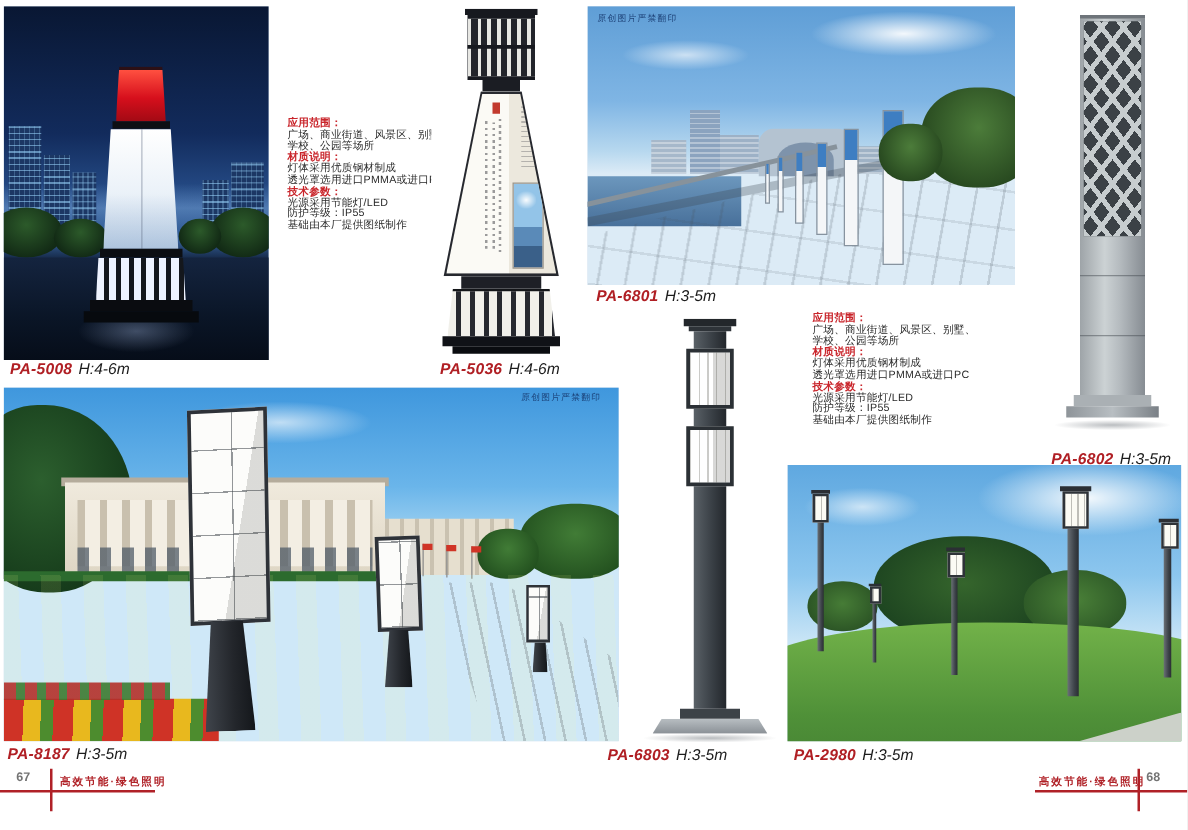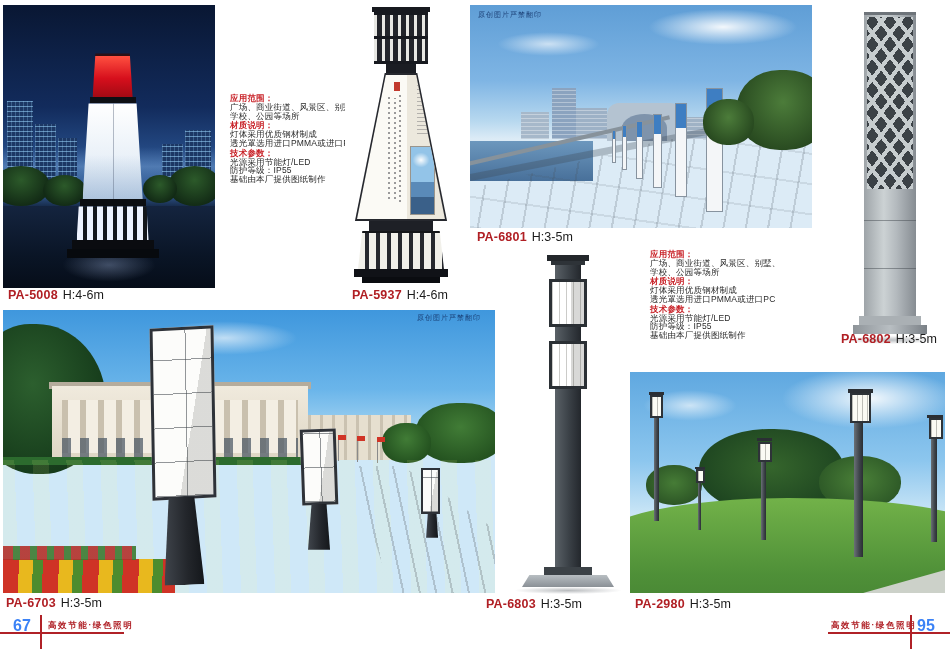--- a/index.html
+++ b/index.html
@@ -4,27 +4,27 @@
 <style>
   html,body{margin:0;padding:0;background:#e8e8e8;}
   .page{position:relative;width:950px;height:664px;background:#ffffff;overflow:hidden;
         font-family:"Liberation Sans","DejaVu Sans",sans-serif;margin:0 auto;}
   .abs{position:absolute;}
   .cx{left:50%;transform:translateX(-50%);}
   .photo{position:absolute;overflow:hidden;background:#cde;}
   .render{position:absolute;overflow:hidden;background:#fff;}
 
   
-  .plabel{position:absolute;font-size:12.5px;white-space:nowrap;line-height:14px;}
+  .plabel{position:absolute;font-size:12.5px;white-space:nowrap;line-height:14px;font-style:italic;}
   .pcode{color:#b01f24;font-weight:bold;letter-spacing:.2px;}
   .pheight{color:#1c1c1c;margin-left:5px;}
   .specs{position:absolute;width:132px;font-size:8.5px;line-height:8.8px;color:#2a2a2a;letter-spacing:.2px;}
   .spec-h{color:#c9252b;font-weight:bold;margin-top:1px;}
   .wmark{position:absolute;font-size:7px;color:#16386e;letter-spacing:1px;opacity:.9;z-index:9;}
-  .foot-num{position:absolute;font-size:16px;font-weight:bold;color:#3b82f6;}
+  .foot-num{position:absolute;font-size:10px;font-weight:bold;color:#737373;}
   .foot-slogan{position:absolute;font-size:8.5px;font-weight:bold;color:#b02127;letter-spacing:1.6px;}
   .foot-hline,.foot-vline{position:absolute;background:#b02127;}
 
   
   .s1-sky{position:absolute;inset:0;background:linear-gradient(180deg,#091733 0%,#122b5c 36%,#29528f 56%,#356099 66%,#12233f 72%,#0b1730 100%);}
   .s1-glow{position:absolute;left:0;top:50%;width:100%;height:14%;background:linear-gradient(180deg,rgba(130,180,235,0),rgba(150,195,240,.35),rgba(130,180,235,0));}
   .night-bldg{position:absolute;background-color:#1c3764;background-image:repeating-linear-gradient(0deg,rgba(155,215,255,.55) 0 1px,transparent 1px 5px),repeating-linear-gradient(90deg,rgba(155,215,255,.25) 0 1px,transparent 1px 4px);}
   .night-tree{position:absolute;background:radial-gradient(ellipse at 50% 35%,#2c5a2a,#122a15 72%);border-radius:50%;}
   .s1-ground{position:absolute;left:0;bottom:0;width:100%;height:29%;background:linear-gradient(180deg,#14243f,#0a1526 60%,#060d19);}
   .s1-refl{position:absolute;left:28%;bottom:2%;width:44%;height:12%;background:radial-gradient(ellipse,rgba(190,212,255,.30),transparent 70%);}
@@ -182,21 +182,21 @@
     <div class="t2-pedband cx abs"></div>
     <div class="t2-skirt cx abs"></div>
     <div class="t2-base1 cx abs"></div>
     <div class="t2-base2 cx abs"></div>
   </div>
 
   <div class="plabel" style="left:8px;top:288px;">
     <span class="pcode">PA-5008</span><span class="pheight">H:4-6m</span>
   </div>
   <div class="plabel" style="left:352px;top:288px;">
-    <span class="pcode">PA-5937</span><span class="pheight">H:4-6m</span>
+    <span class="pcode">PA-5036</span><span class="pheight">H:4-6m</span>
   </div>
 
   <div class="photo" style="left:470px;top:5px;width:342px;height:223px;">
     <div class="s3-sky"></div>
     <div class="s3-cloud" style="left:52%;top:2%;width:44%;height:16%;"></div>
     <div class="s3-cloud" style="left:8%;top:12%;width:30%;height:11%;opacity:.7;"></div>
     <div class="day-bldg" style="left:24%;top:37%;width:7%;height:23%;background-color:#8ba3bf;"></div>
     <div class="day-bldg" style="left:31%;top:46%;width:9%;height:14%;background-color:#9db1c6;"></div>
     <div class="day-bldg" style="left:15%;top:48%;width:8%;height:12%;background-color:#a6b8ca;"></div>
     <div class="day-bldg" style="left:63%;top:50%;width:6%;height:10%;background-color:#9fb2c5;"></div>
@@ -237,21 +237,21 @@
   <div class="render" style="left:835px;top:8px;width:110px;height:338px;">
     <div class="t5-col cx abs">
       <div class="t5-lattice"></div>
       <div class="t5-seam" style="top:68%;"></div>
       <div class="t5-seam" style="top:84%;"></div>
     </div>
     <div class="t5-base1 cx abs"></div>
     <div class="t5-base2 cx abs"></div>
     <div class="t5-shadow cx abs"></div>
   </div>
-  <div class="plabel" style="left:841px;top:332px;">
+  <div class="plabel" style="left:841px;top:360px;">
     <span class="pcode">PA-6802</span><span class="pheight">H:3-5m</span>
   </div>
 
   <div class="photo" style="left:3px;top:310px;width:492px;height:283px;">
     <div class="s4-sky"></div>
     <div class="s3-cloud" style="left:30%;top:4%;width:30%;height:12%;opacity:.7;"></div>
     <div class="s4-bigtree"></div>
     <div class="s4-roof"></div>
     <div class="s4-bldg">
       <div class="s4-cols"></div>
@@ -275,21 +275,21 @@
     <div class="s4-bushes"></div>
     <div class="panel-lamp" style="left:30%;top:6%;width:64px;height:172px;transform:rotate(-3deg) skewX(-2deg);"></div>
     <div class="panel-ped" style="left:32.5%;top:66%;width:40px;height:88px;clip-path:polygon(18% 0,82% 0,100% 100%,0 100%);transform:rotate(-2deg);"></div>
     <div class="panel-lamp" style="left:60.5%;top:42%;width:36px;height:76px;transform:rotate(-2deg);"></div>
     <div class="panel-ped" style="left:62%;top:68.5%;width:22px;height:46px;clip-path:polygon(16% 0,84% 0,100% 100%,0 100%);"></div>
     <div class="panel-lamp" style="left:85%;top:56%;width:19px;height:46px;border-width:2px;"></div>
     <div class="panel-ped" style="left:86%;top:72%;width:12px;height:24px;clip-path:polygon(14% 0,86% 0,100% 100%,0 100%);"></div>
     <div class="wmark" style="right:14px;top:3px;">原创图片严禁翻印</div>
   </div>
   <div class="plabel" style="left:6px;top:596px;">
-    <span class="pcode">PA-6703</span><span class="pheight">H:3-5m</span>
+    <span class="pcode">PA-8187</span><span class="pheight">H:3-5m</span>
   </div>
 
   <div class="render" style="left:508px;top:255px;width:120px;height:340px;">
     <div class="t6-cap1 cx abs"></div>
     <div class="t6-cap2 cx abs"></div>
     <div class="t6-pole cx abs"></div>
     <div class="t6-band cx" style="top:24px;"></div>
     <div class="t6-band cx" style="top:86px;"></div>
     <div class="t6-step cx abs"></div>
     <div class="t6-plate cx abs"></div>
@@ -329,16 +329,16 @@
     <span class="pcode">PA-2980</span><span class="pheight">H:3-5m</span>
   </div>
 
   <div class="foot-num" style="left:13px;top:617px;">67</div>
   <div class="foot-vline" style="left:40px;top:615px;width:2px;height:34px;"></div>
   <div class="foot-slogan" style="left:48px;top:620px;">高效节能·绿色照明</div>
   <div class="foot-hline" style="left:0;top:632px;width:124px;height:2px;"></div>
 
   <div class="foot-slogan" style="left:831px;top:620px;">高效节能·绿色照明</div>
   <div class="foot-vline" style="left:910px;top:615px;width:2px;height:34px;"></div>
-  <div class="foot-num" style="left:917px;top:617px;">95</div>
+  <div class="foot-num" style="left:917px;top:617px;">68</div>
   <div class="foot-hline" style="left:828px;top:632px;width:122px;height:2px;"></div>
 
 </div>
 
 </body></html>

